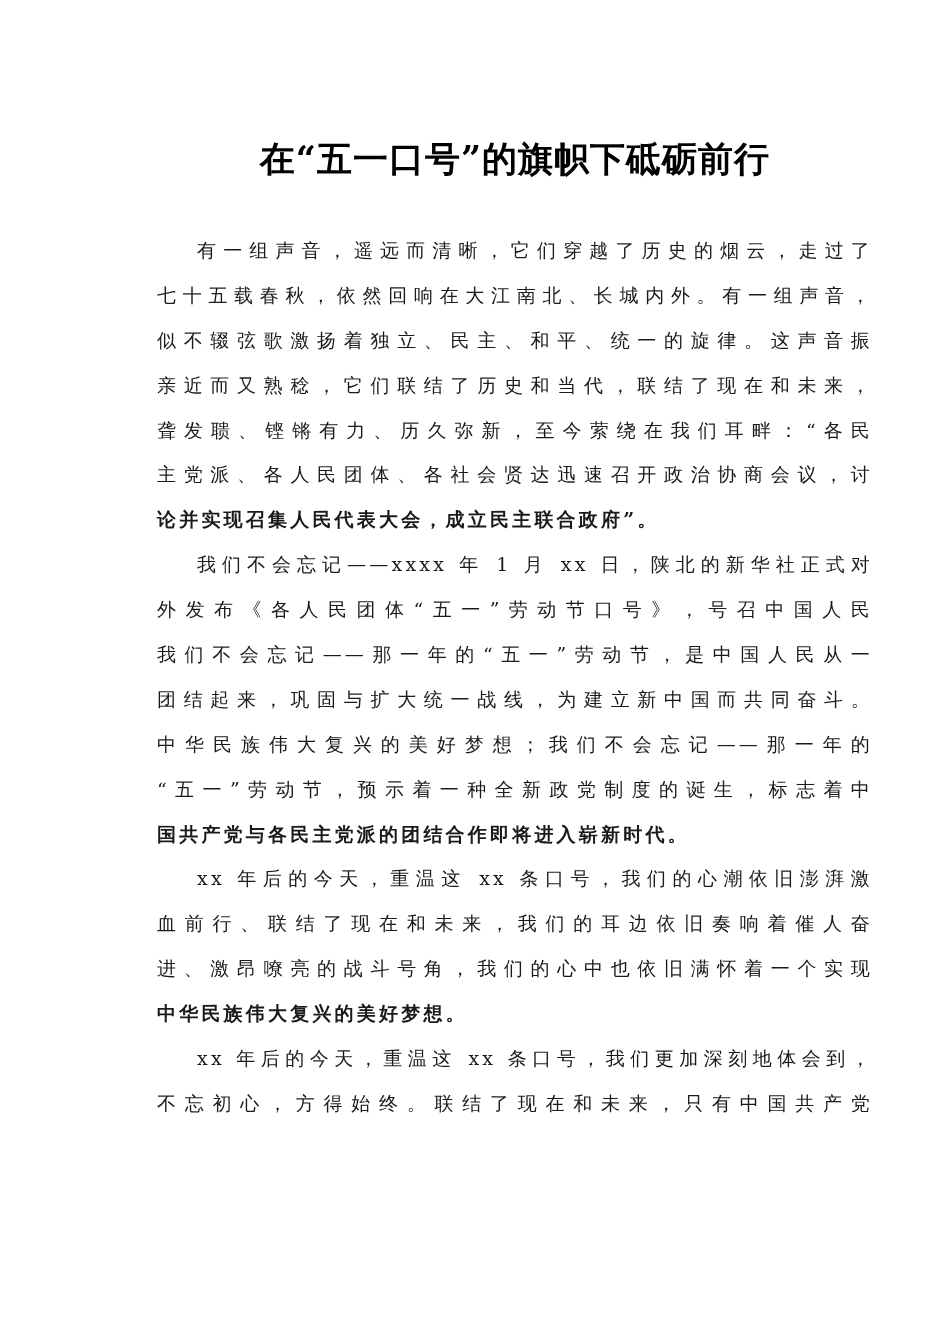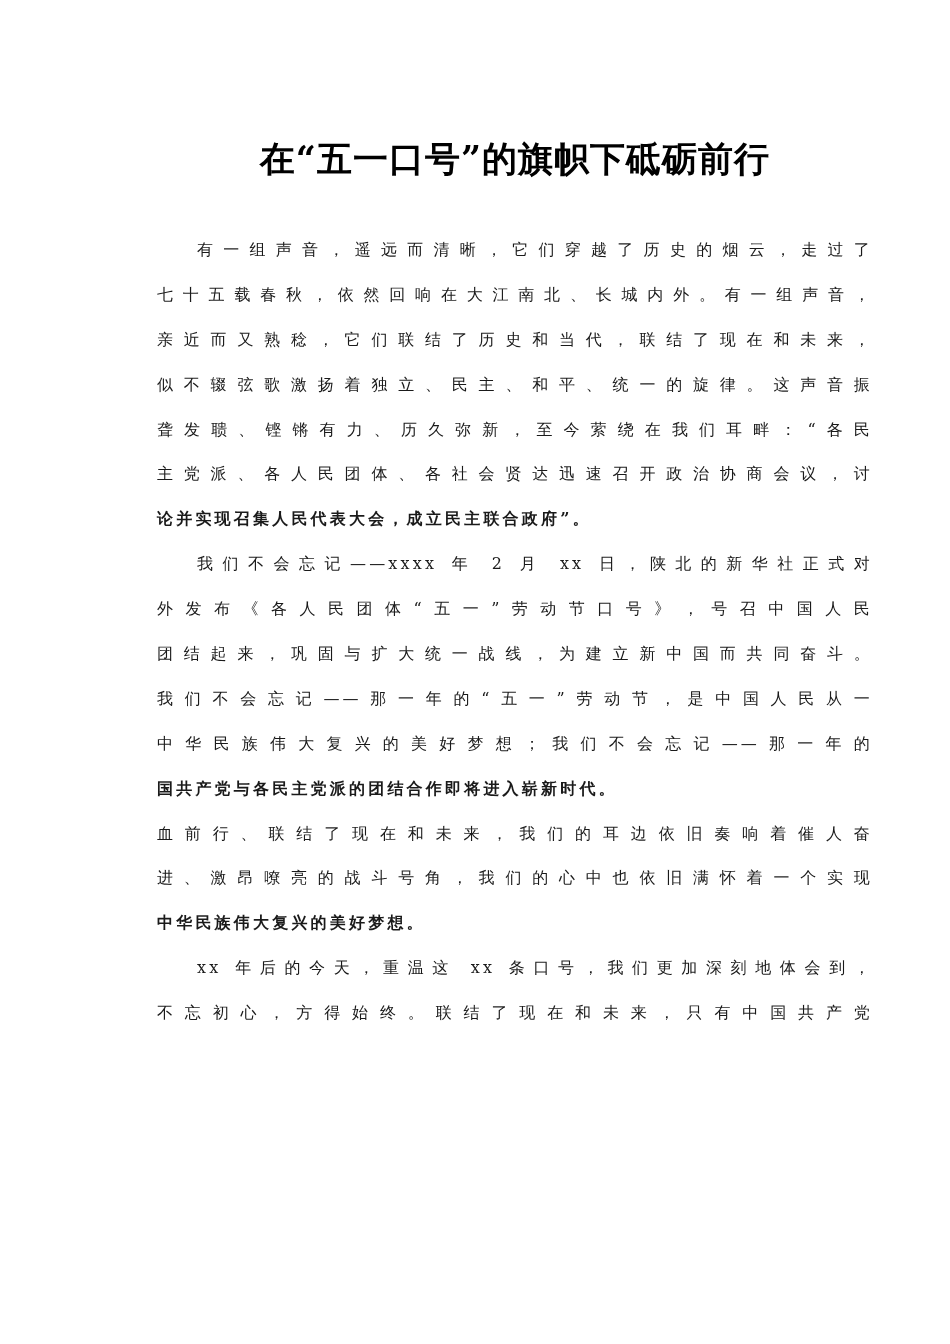--- a/index.html
+++ b/index.html
@@ -39,21 +39,21 @@
     }
     .body-text {
       position: absolute;
       left: 117px;
       top: 228px;
       width: 716px;
     }
     .line {
       height: 44.9px;
       line-height: 44.9px;
-      font-size: 16px;
+      font-size: 19px;
       white-space: nowrap;
       display: flex;
       justify-content: space-between;
       color: #1a1a1a;
     }
     .line.indent {
       padding-left: 40px;
     }
     .line.last {
       justify-content: flex-start;
@@ -78,54 +78,60 @@
 
   <div class="body-text">
 
     <div class="line indent">
         <span class="txt">有一组声音，遥远而清晰，它们穿越了历史的烟云，走过了</span>
       </div>
     <div class="line">
         <span class="txt">七十五载春秋，依然回响在大江南北、长城内外。有一组声音，</span>
       </div>
     <div class="line">
-        <span class="txt">亲近而又熟稔，它们联结了历史和当代，联结了现在和未来，</span>
+        <span class="txt">似不辍弦歌激扬着独立、民主、和平、统一的旋律。这声音振</span>
       </div>
     <div class="line">
-        <span class="txt">似不辍弦歌激扬着独立、民主、和平、统一的旋律。这声音振</span>
+        <span class="txt">亲近而又熟稔，它们联结了历史和当代，联结了现在和未来，</span>
       </div>
     <div class="line">
         <span class="txt">聋发聩、铿锵有力、历久弥新，至今萦绕在我们耳畔：“各民</span>
       </div>
     <div class="line">
         <span class="txt">主党派、各人民团体、各社会贤达迅速召开政治协商会议，讨</span>
       </div>
     <div class="line last">
         <span class="txt">论并实现召集人民代表大会，成立民主联合政府”。</span>
       </div>
 
     <div class="line indent">
-        <span class="txt">我们不会忘记——xxxx 年 2 月 xx 日，陕北的新华社正式对</span>
+        <span class="txt">我们不会忘记——xxxx 年 1 月 xx 日，陕北的新华社正式对</span>
       </div>
     <div class="line">
         <span class="txt">外发布《各人民团体“五一”劳动节口号》，号召中国人民</span>
       </div>
     <div class="line">
+        <span class="txt">我们不会忘记——那一年的“五一”劳动节，是中国人民从一</span>
+      </div>
+    <div class="line">
         <span class="txt">团结起来，巩固与扩大统一战线，为建立新中国而共同奋斗。</span>
       </div>
     <div class="line">
-        <span class="txt">我们不会忘记——那一年的“五一”劳动节，是中国人民从一</span>
+        <span class="txt">中华民族伟大复兴的美好梦想；我们不会忘记——那一年的</span>
       </div>
     <div class="line">
-        <span class="txt">中华民族伟大复兴的美好梦想；我们不会忘记——那一年的</span>
+        <span class="txt">“五一”劳动节，预示着一种全新政党制度的诞生，标志着中</span>
       </div>
     <div class="line last">
         <span class="txt">国共产党与各民主党派的团结合作即将进入崭新时代。</span>
       </div>
 
+    <div class="line indent">
+        <span class="txt">xx 年后的今天，重温这 xx 条口号，我们的心潮依旧澎湃激</span>
+      </div>
     <div class="line">
         <span class="txt">血前行、联结了现在和未来，我们的耳边依旧奏响着催人奋</span>
       </div>
     <div class="line">
         <span class="txt">进、激昂嘹亮的战斗号角，我们的心中也依旧满怀着一个实现</span>
       </div>
     <div class="line last">
         <span class="txt">中华民族伟大复兴的美好梦想。</span>
       </div>
 

